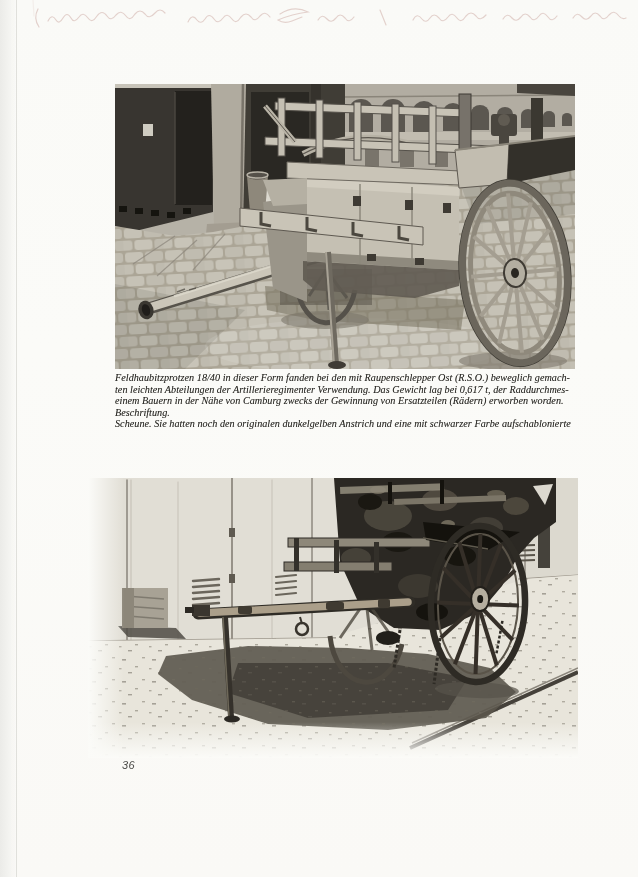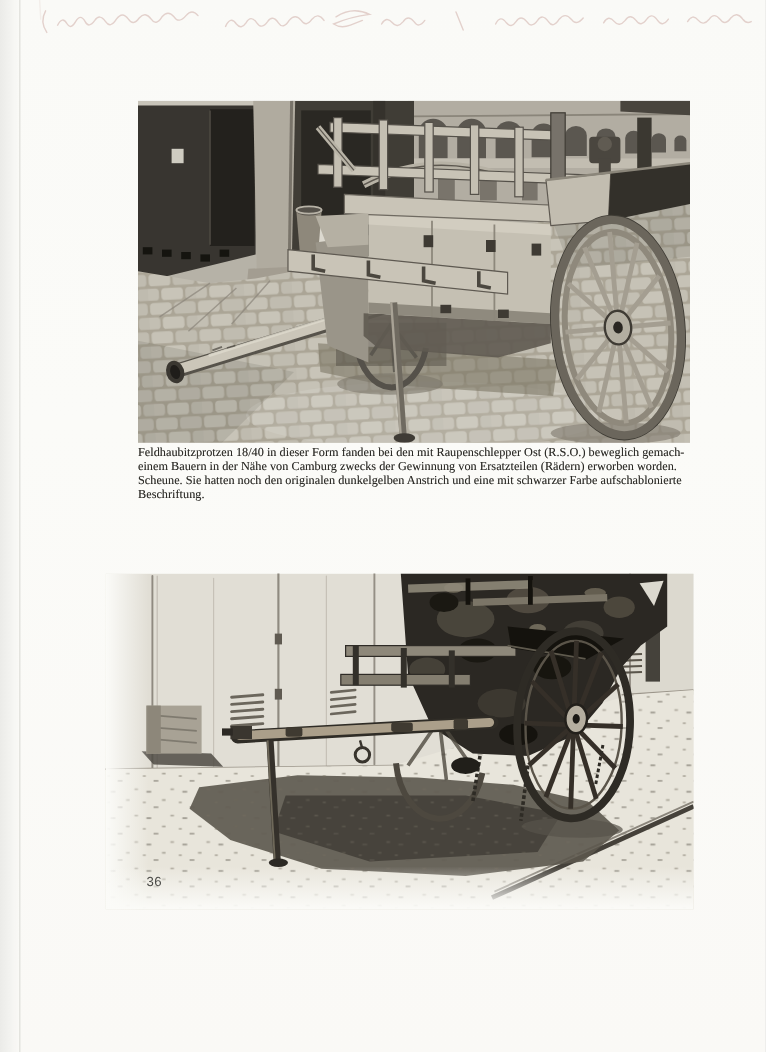--- a/index.html
+++ b/index.html
@@ -14,30 +14,30 @@
     background:linear-gradient(90deg,#ebebe8,#f4f4f1 60%,rgba(250,250,247,0));
     border-right:1px solid rgba(210,210,205,.45);
   }
   .hand{position:absolute;left:28px;top:0;width:606px;height:36px;}
   .photo{position:absolute;display:block;}
   .photo svg{display:block;filter:blur(.3px);}
   #photo1{left:115px;top:84px;width:460px;height:285px;}
   #photo2{left:88px;top:478px;width:490px;height:280px;}
   .caption{
     position:absolute;left:115px;width:475px;
-    font-size:10.2px;line-height:11.5px;
+    font-style:italic;font-size:10.2px;line-height:11.5px;
     color:#2b2a26;letter-spacing:.02px;white-space:nowrap;
     text-shadow:0 0 .4px rgba(40,40,35,.4);
   }
   #caption1{top:372px;}
   #caption2{top:456px;}
   .pagenum{
-    position:absolute;left:122px;top:729px;
+    position:absolute;left:122px;top:759px;
     font-family:"Liberation Sans", sans-serif;
-    font-size:11px;color:#4a4a47;letter-spacing:.5px;
+    font-size:11px;color:#4a4a47;letter-spacing:.5px;font-style:italic;
   }
 </style>
 </head>
 <body>
 
 <div class="page">
 
   <div class="scan-edge"></div>
 
   <svg class="hand" viewBox="0 0 606 36">
@@ -251,23 +251,24 @@
     <g>
       <line x1="213" y1="168" x2="221" y2="280" stroke="#6f6a60" stroke-width="6"></line>
       <line x1="211" y1="168" x2="219" y2="280" stroke="#a8a295" stroke-width="2"></line>
       <ellipse cx="222" cy="281" rx="9" ry="4" fill="#3f3b35"></ellipse>
     </g>
   </svg>
   </div>
 
   <div class="caption" id="caption1">
     <div>Feldhaubitzprotzen 18/40 in dieser Form fanden bei den mit Raupenschlepper Ost (R.S.O.) beweglich gemach-</div>
+    <div>ten leichten Abteilungen der Artillerieregimenter Verwendung. Das Gewicht lag bei 0,617 t, der Raddurchmes-</div>
     <div>einem Bauern in der Nähe von Camburg zwecks der Gewinnung von Ersatzteilen (Rädern) erworben worden.</div>
+    <div>Beschriftung.</div>
     <div>Scheune. Sie hatten noch den originalen dunkelgelben Anstrich und eine mit schwarzer Farbe aufschablonierte</div>
-    <div>Beschriftung.</div>
   </div>
 
 
   <div class="photo" id="photo2">
   <svg viewBox="0 0 490 280" width="490" height="280">
     <defs>
       <pattern id="spk" width="30" height="22" patternUnits="userSpaceOnUse">
         <rect x="4" y="5" width="4" height="1.6" fill="#6f6a60"></rect>
         <rect x="17" y="12" width="3" height="1.4" fill="#7b7668"></rect>
         <rect x="10" y="18" width="4" height="1.4" fill="#6f6a60"></rect>

